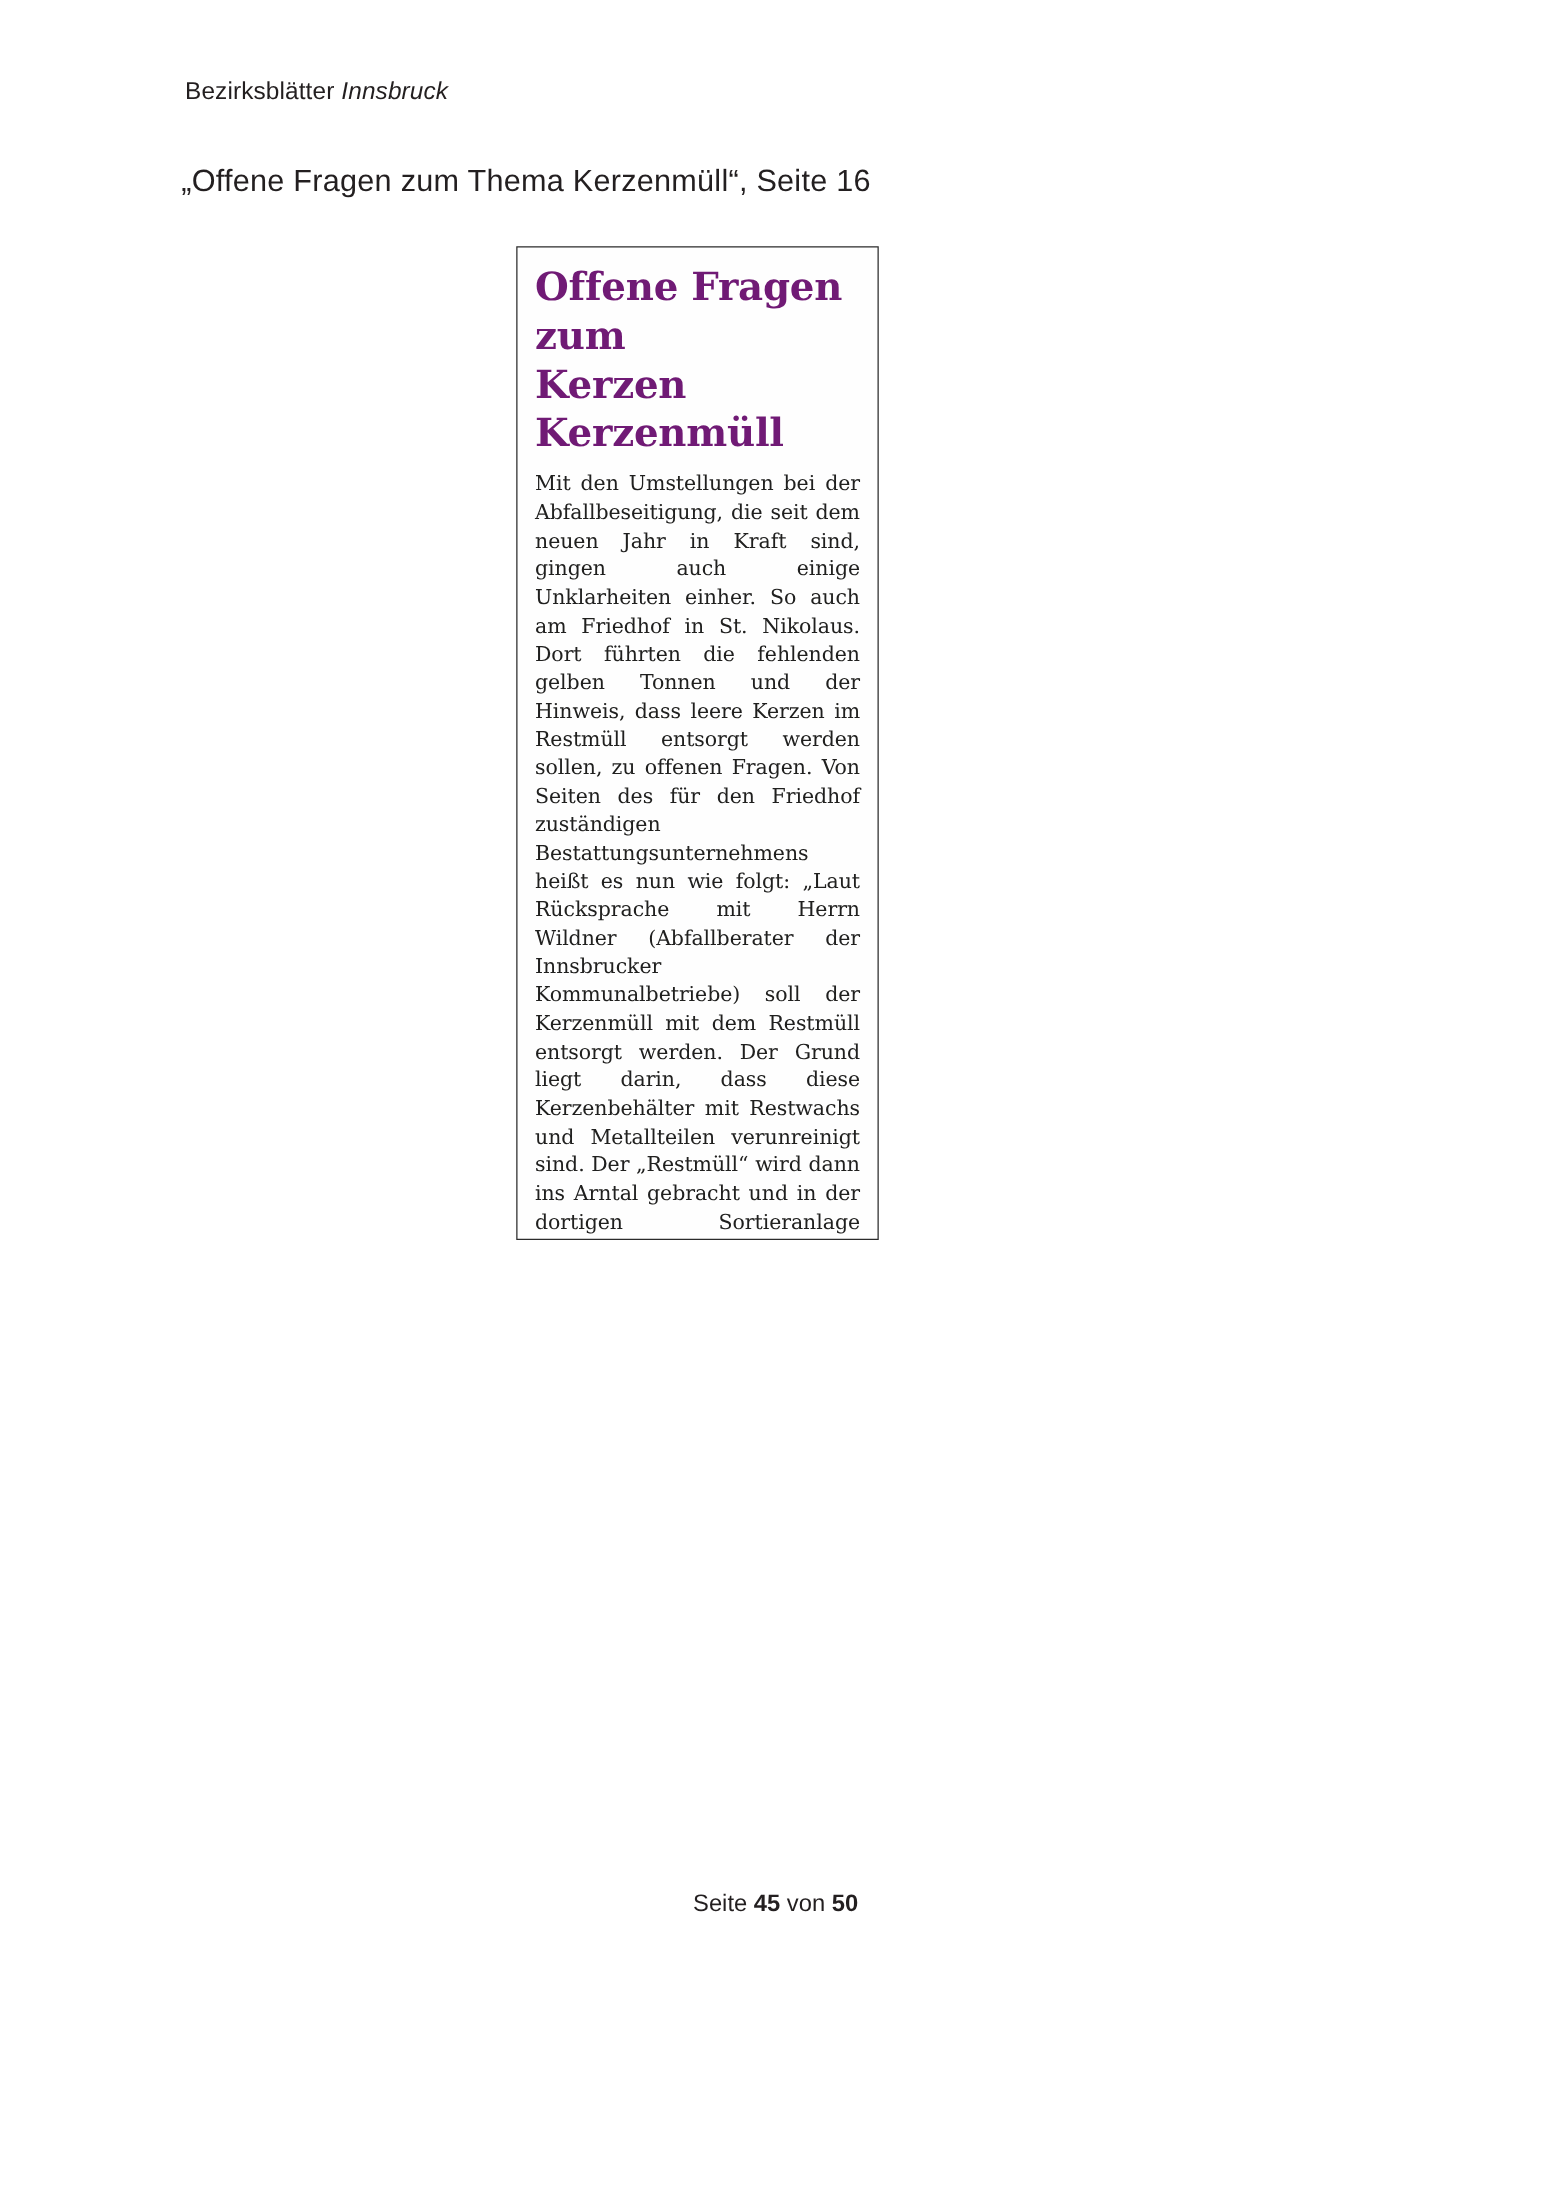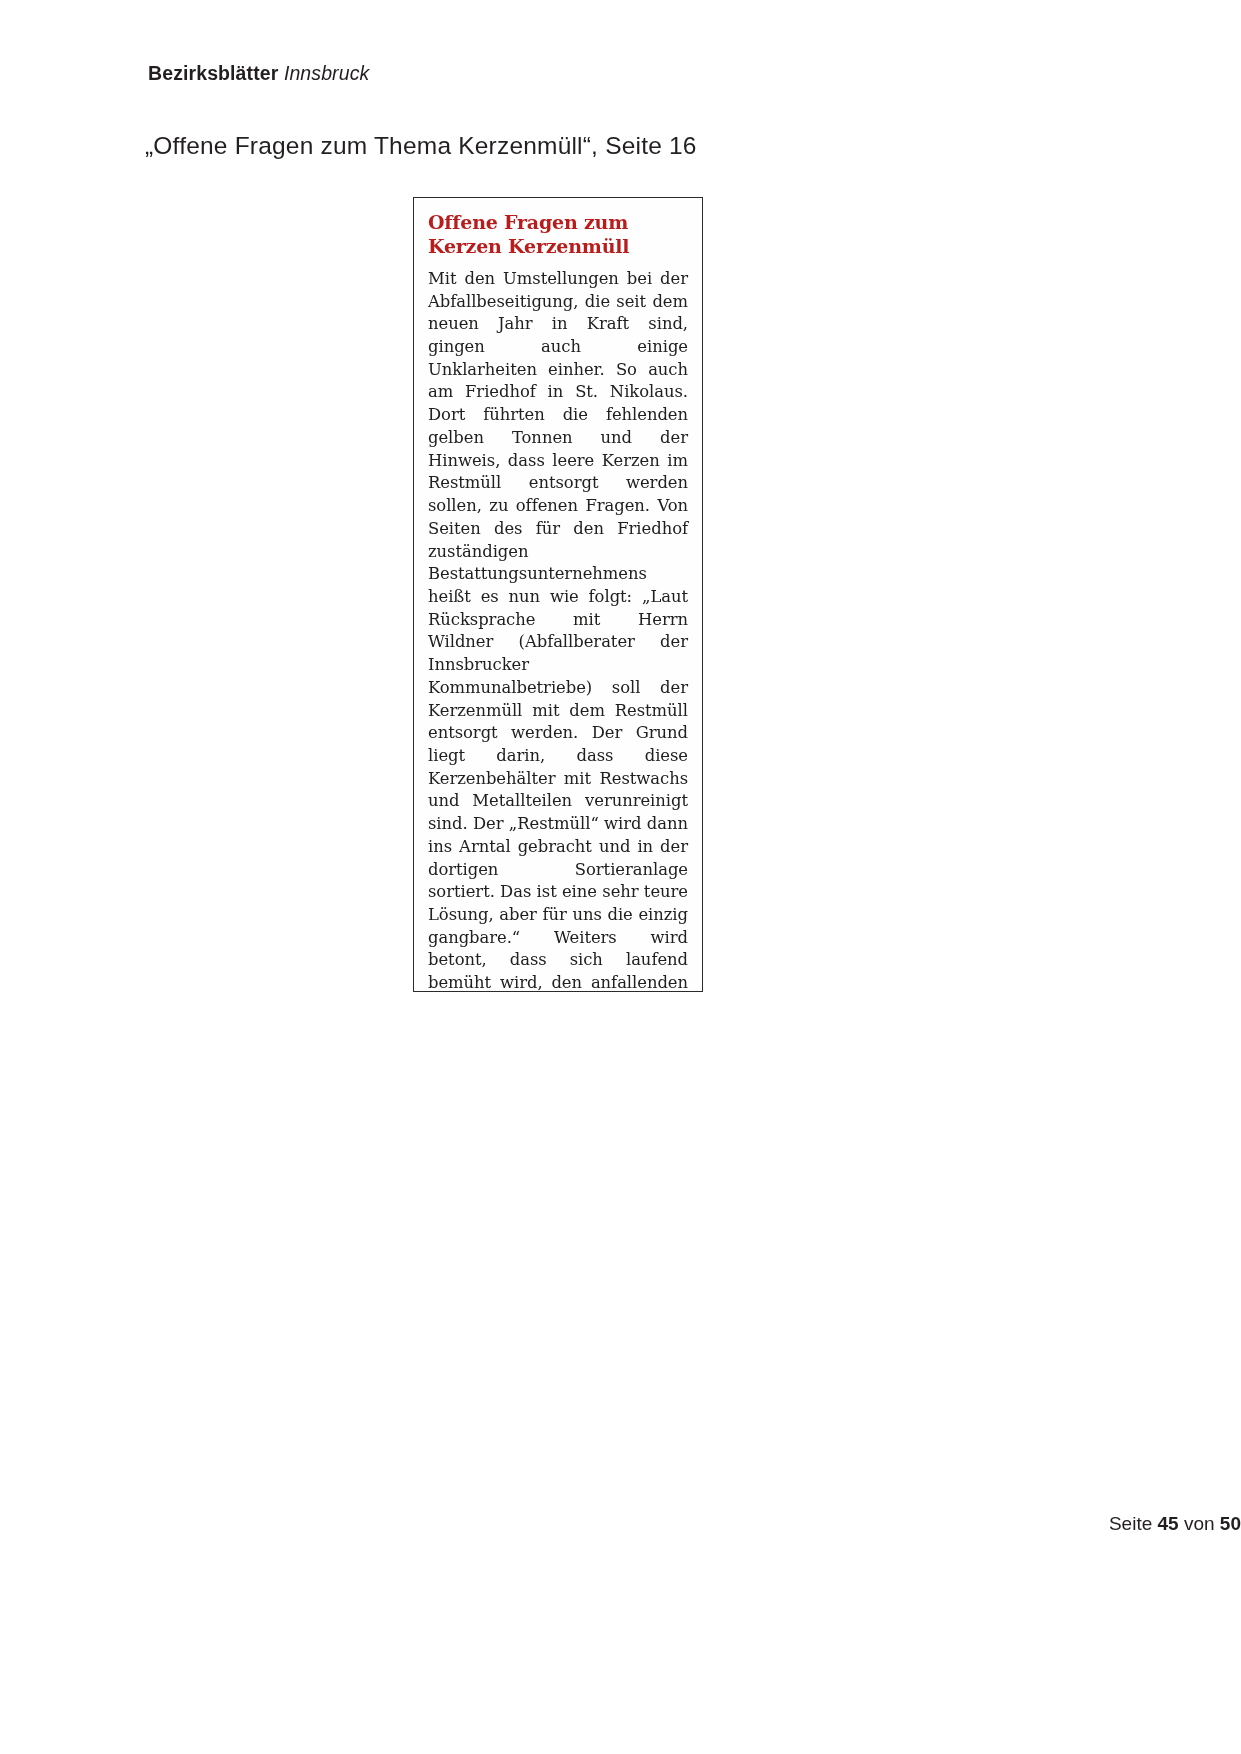--- a/index.html
+++ b/index.html
@@ -26,21 +26,21 @@
   .running-head {
     position: absolute;
     left: 148px;
     top: 62px;
     font-size: 19.5px;
     letter-spacing: 0.1px;
     color: #231f20;
     white-space: nowrap;
   }
   .running-head .brand {
-    font-weight: bold;
+    font-weight: normal;
   }
   .running-head .edition {
     font-weight: normal;
     font-style: italic;
   }
 
   
   .doc-title {
     position: absolute;
     left: 145px;
@@ -62,23 +62,23 @@
     border: 1.5px solid #2b2b2b;
     background: #fefefe;
     box-sizing: border-box;
     padding: 13px 14px 10px 14px;
     overflow: hidden;
   }
 
   .clip-headline {
     font-family: "DejaVu Serif", "Liberation Serif", serif;
     font-weight: bold;
-    font-size: 19px;
+    font-size: 31px;
     line-height: 1.26;
-    color: #b91c1c;
+    color: #701a75;
     letter-spacing: -0.2px;
     margin: 0 0 9px 0;
   }
   .clip-headline span { display: block; }
 
   .clip-body {
     font-family: "DejaVu Serif", "Liberation Serif", serif;
     font-size: 16.4px;
     line-height: 1.385;
     color: #20201f;
@@ -88,21 +88,21 @@
     margin: 0;
     letter-spacing: -0.05px;
   }
 
   
   .footer {
     position: absolute;
     left: 0;
     right: 0;
     top: 1513px;
-    text-align: right;
+    text-align: center;
     font-size: 19px;
     color: #231f20;
   }
   .footer b { font-weight: bold; }
 </style>
 </head>
 <body>
 
 <div class="page">
 

